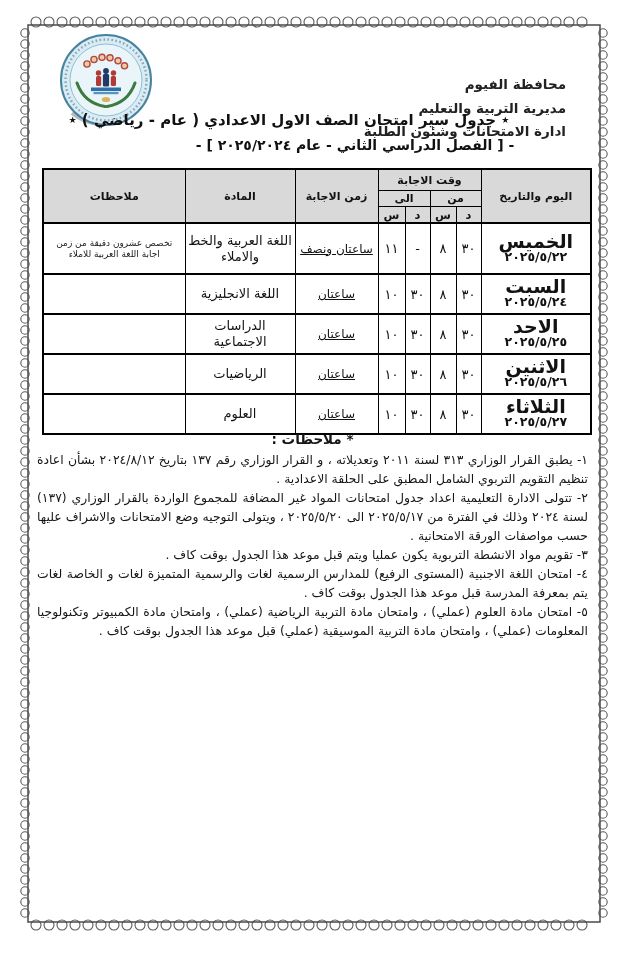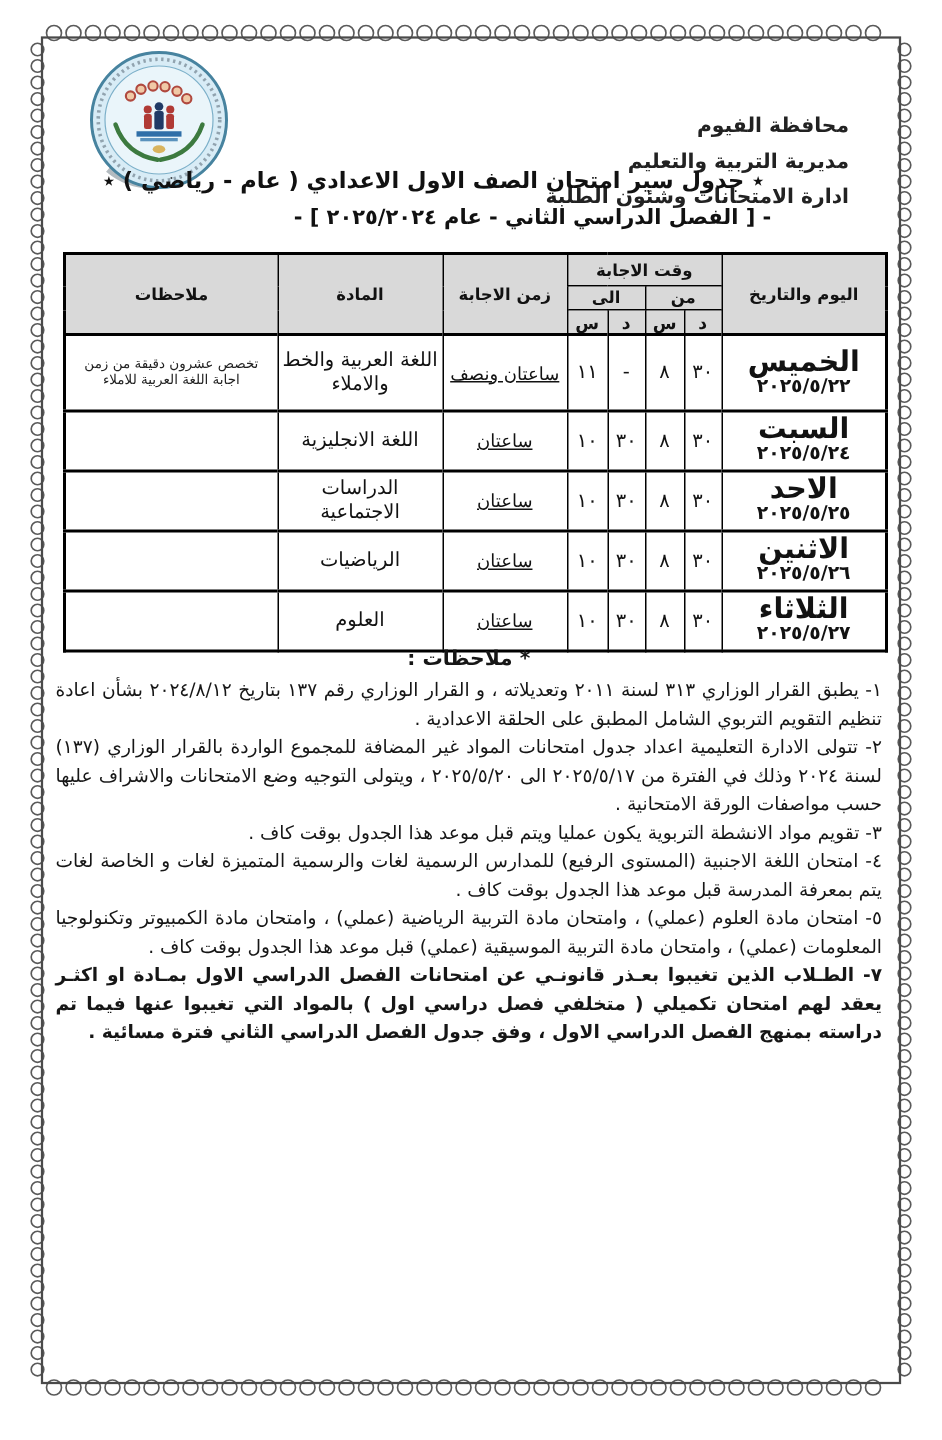--- a/index.html
+++ b/index.html
@@ -442,14 +442,13 @@
   </tbody>
 </table>
 
 <div class="notes">
   <div class="heading">* ملاحظات :</div>
   <div class="note-item">١- يطبق القرار الوزاري ٣١٣ لسنة ٢٠١١ وتعديلاته ، و القرار الوزاري رقم ١٣٧ بتاريخ ٢٠٢٤/٨/١٢ بشأن اعادة تنظيم التقويم التربوي الشامل المطبق على الحلقة الاعدادية .</div>
   <div class="note-item">٢- تتولى الادارة التعليمية اعداد جدول امتحانات المواد غير المضافة للمجموع الواردة بالقرار الوزاري (١٣٧) لسنة ٢٠٢٤ وذلك في الفترة من ٢٠٢٥/٥/١٧ الى ٢٠٢٥/٥/٢٠ ، ويتولى التوجيه وضع الامتحانات والاشراف عليها حسب مواصفات الورقة الامتحانية .</div>
   <div class="note-item">٣- تقويم مواد الانشطة التربوية يكون عمليا ويتم قبل موعد هذا الجدول بوقت كاف .</div>
   <div class="note-item">٤- امتحان اللغة الاجنبية (المستوى الرفيع) للمدارس الرسمية لغات والرسمية المتميزة لغات و الخاصة لغات يتم بمعرفة المدرسة قبل موعد هذا الجدول بوقت كاف .</div>
   <div class="note-item">٥- امتحان مادة العلوم (عملي) ، وامتحان مادة التربية الرياضية (عملي) ، وامتحان مادة الكمبيوتر وتكنولوجيا المعلومات (عملي) ، وامتحان مادة التربية الموسيقية (عملي) قبل موعد هذا الجدول بوقت كاف .</div>
-  <div class="note-item bold">٧- الطـلاب الذين تغيبوا بعـذر قانونـي عن امتحانات الفصل الدراسي الاول بمـادة او اكثـر يعقد لهم امتحان تكميلي ( متخلفي فصل دراسي اول ) بالمواد التي تغيبوا عنها فيما تم دراسته بمنهج الفصل الدراسي الاول ، وفق جدول الفصل الدراسي الثاني فترة مسائية .</div>
 </div>
 
 </body></html>

